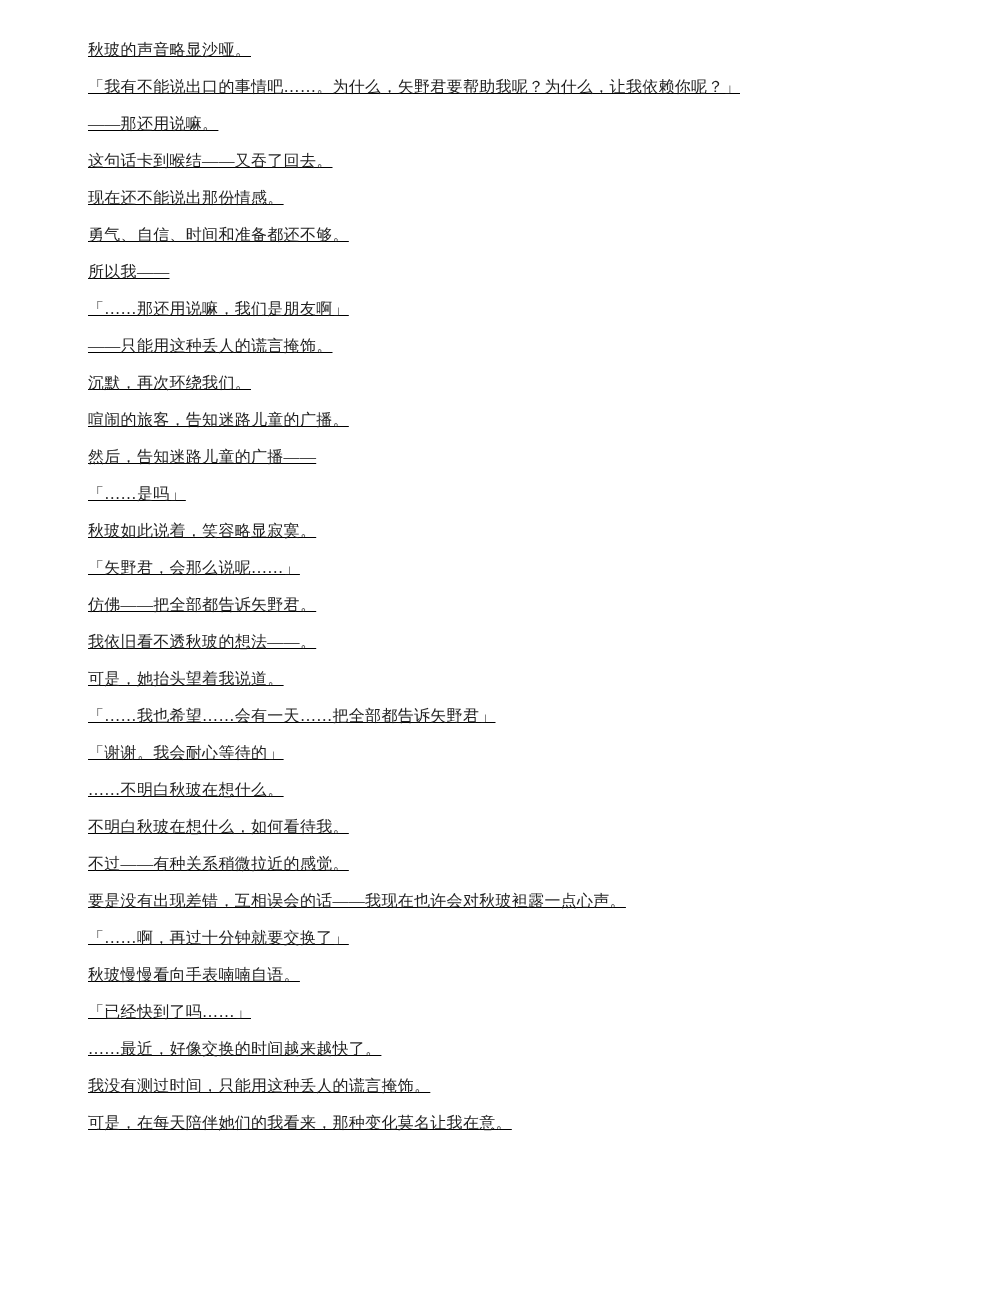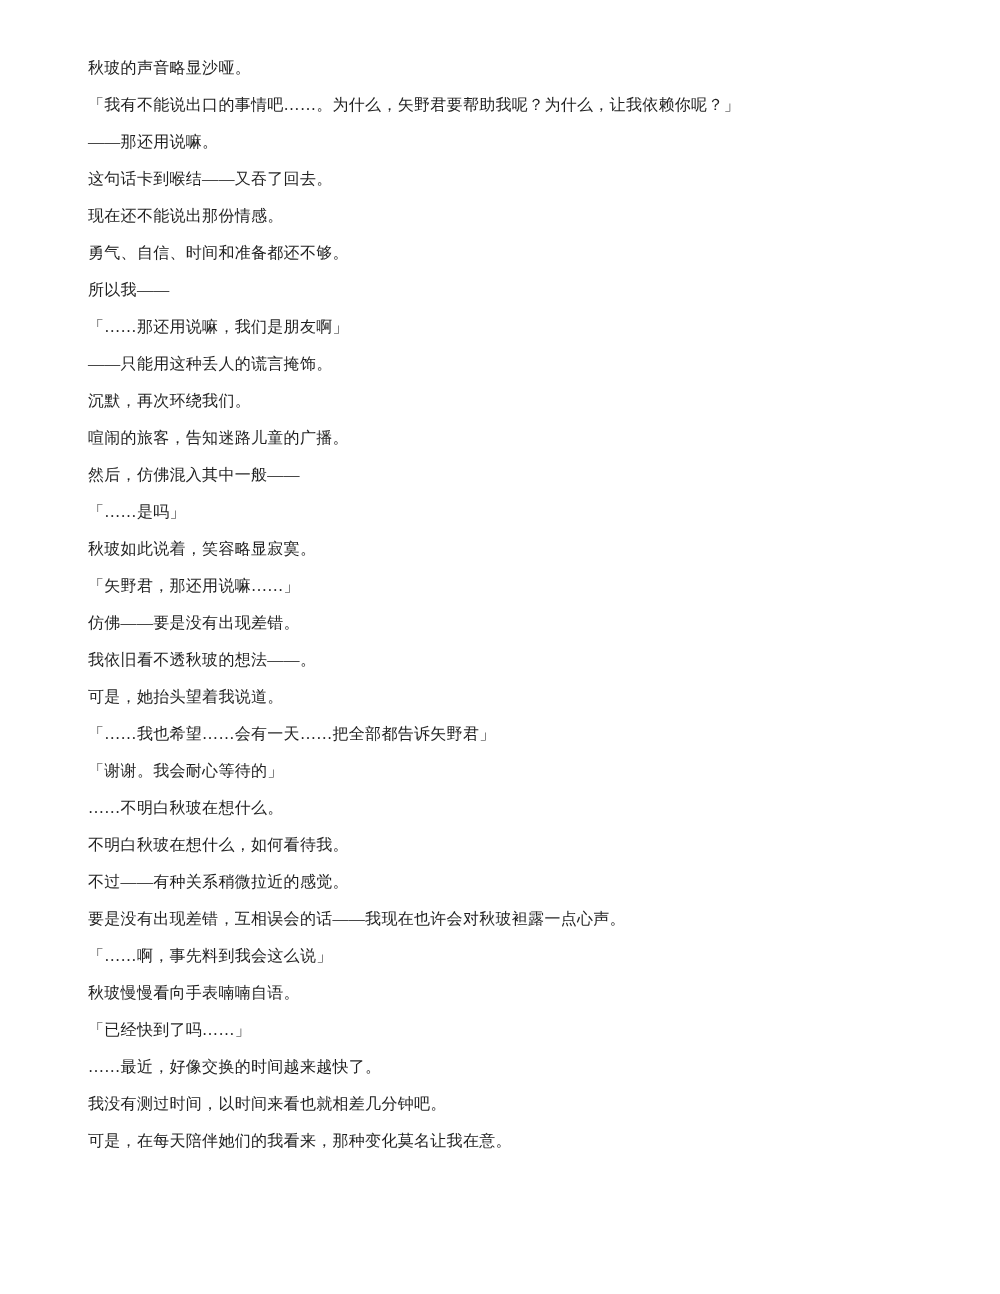--- a/index.html
+++ b/index.html
@@ -10,22 +10,23 @@
   body {
     width: 1000px;
     height: 1294px;
     overflow: hidden;
     font-family: "Liberation Serif", "DejaVu Serif", serif;
   }
   .page {
     box-sizing: border-box;
     width: 1000px;
     height: 1294px;
-    padding: 49px 60px 30px 88px;
+    padding: 31px 60px 30px 88px;
     background: #ffffff;
+    text-decoration: underline;
   }
   .line {
     margin: 0;
     font-size: 16px;
     line-height: 37px;
     height: 37px;
     color: #1f1f1f;
     white-space: nowrap;
     letter-spacing: 0.3px;
     font-family: "Liberation Serif", "DejaVu Serif", serif;
@@ -40,33 +41,33 @@
       <p class="line">「我有不能说出口的事情吧……。为什么，矢野君要帮助我呢？为什么，让我依赖你呢？」</p>
       <p class="line">——那还用说嘛。</p>
       <p class="line">这句话卡到喉结——又吞了回去。</p>
       <p class="line">现在还不能说出那份情感。</p>
       <p class="line">勇气、自信、时间和准备都还不够。</p>
       <p class="line">所以我——</p>
       <p class="line">「……那还用说嘛，我们是朋友啊」</p>
       <p class="line">——只能用这种丢人的谎言掩饰。</p>
       <p class="line">沉默，再次环绕我们。</p>
       <p class="line">喧闹的旅客，告知迷路儿童的广播。</p>
-      <p class="line">然后，仿佛混入其中一般——</p>
+      <p class="line">然后，告知迷路儿童的广播——</p>
       <p class="line">「……是吗」</p>
       <p class="line">秋玻如此说着，笑容略显寂寞。</p>
-      <p class="line">「矢野君，那还用说嘛……」</p>
-      <p class="line">仿佛——要是没有出现差错。</p>
+      <p class="line">「矢野君，会那么说呢……」</p>
+      <p class="line">仿佛——把全部都告诉矢野君。</p>
       <p class="line">我依旧看不透秋玻的想法——。</p>
       <p class="line">可是，她抬头望着我说道。</p>
       <p class="line">「……我也希望……会有一天……把全部都告诉矢野君」</p>
       <p class="line">「谢谢。我会耐心等待的」</p>
       <p class="line">……不明白秋玻在想什么。</p>
       <p class="line">不明白秋玻在想什么，如何看待我。</p>
       <p class="line">不过——有种关系稍微拉近的感觉。</p>
       <p class="line">要是没有出现差错，互相误会的话——我现在也许会对秋玻袒露一点心声。</p>
-      <p class="line">「……啊，事先料到我会这么说」</p>
+      <p class="line">「……啊，再过十分钟就要交换了」</p>
       <p class="line">秋玻慢慢看向手表喃喃自语。</p>
       <p class="line">「已经快到了吗……」</p>
       <p class="line">……最近，好像交换的时间越来越快了。</p>
-      <p class="line">我没有测过时间，以时间来看也就相差几分钟吧。</p>
+      <p class="line">我没有测过时间，只能用这种丢人的谎言掩饰。</p>
       <p class="line">可是，在每天陪伴她们的我看来，那种变化莫名让我在意。</p>
     </div>
 </div>
 
 </body></html>

